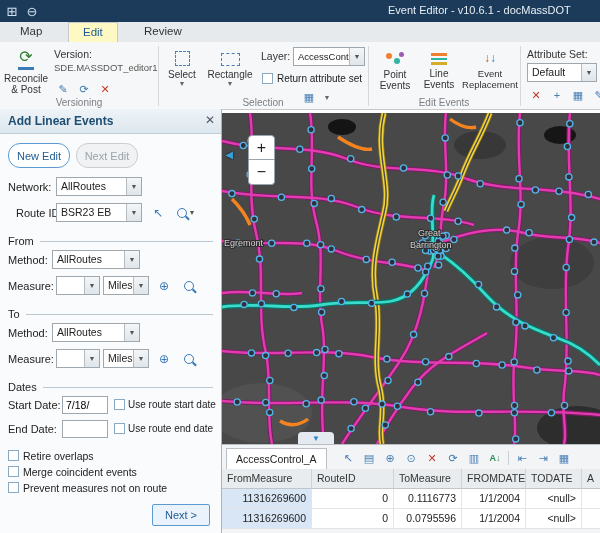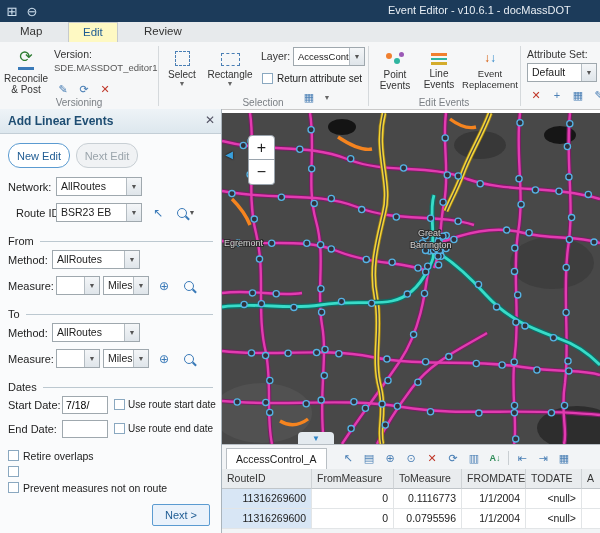--- a/index.html
+++ b/index.html
@@ -273,20 +273,21 @@
     <span class="cblabel" style="left:128px;top:290px;font-size:10px">Use route start date</span>
 
     <span class="plabel" style="left:8px;top:314px">End Date:</span>
     <input class="pinput" style="left: 62px; top: 311px; width: 46px;" value="">
     <span class="cb" style="left:114px;top:314px"></span>
     <span class="cblabel" style="left:128px;top:314px;font-size:10px">Use route end date</span>
 
     <span class="cb" style="left:8px;top:341px"></span>
     <span class="cblabel" style="left:23px;top:341px">Retire overlaps</span>
     <span class="cb" style="left:8px;top:357px"></span>
+    <span class="cblabel" style="left:23px;top:357px">Merge coincident events</span>
     <span class="cb" style="left:8px;top:373px"></span>
     <span class="cblabel" style="left:23px;top:373px">Prevent measures not on route</span>
 
     <button class="nextbtn">Next &gt;</button>
   </div>
 
   <div class="mapwrap">
     <svg id="map-svg" width="378" height="331" viewBox="0 0 378 331" xmlns="http://www.w3.org/2000/svg">
       <rect x="0" y="0" width="378" height="331" fill="#484848"></rect>
 
@@ -547,22 +548,22 @@
         <span class="bico">▥</span>
         <span class="bico green">A↓</span>
         <span class="bsep"></span>
         <span class="bico">⇤</span>
         <span class="bico">⇥</span>
         <span class="bico">▦</span>
       </div>
     </div>
     <div class="btable">
       <div class="trow thead">
+        <div class="cell">FromMeasure</div>
         <div class="cell">RouteID</div>
-        <div class="cell">FromMeasure</div>
         <div class="cell">ToMeasure</div>
         <div class="cell">FROMDATE</div>
         <div class="cell">TODATE</div>
         <div class="cell">A</div>
       </div>
       <div class="trow tdata">
         <div class="cell first">11316269600</div>
         <div class="cell">0</div>
         <div class="cell">0.1116773</div>
         <div class="cell">1/1/2004</div>

